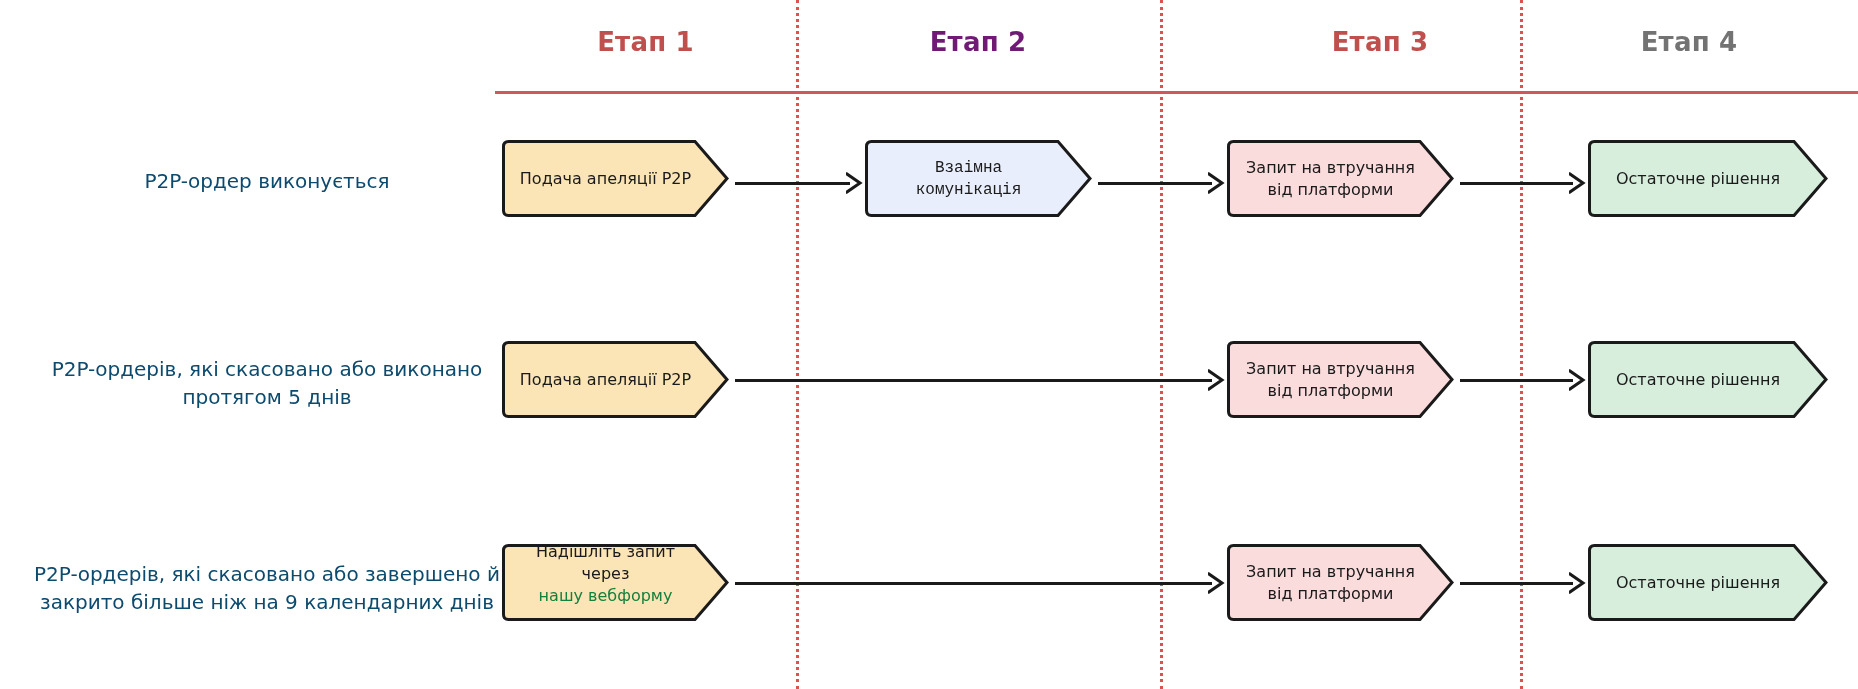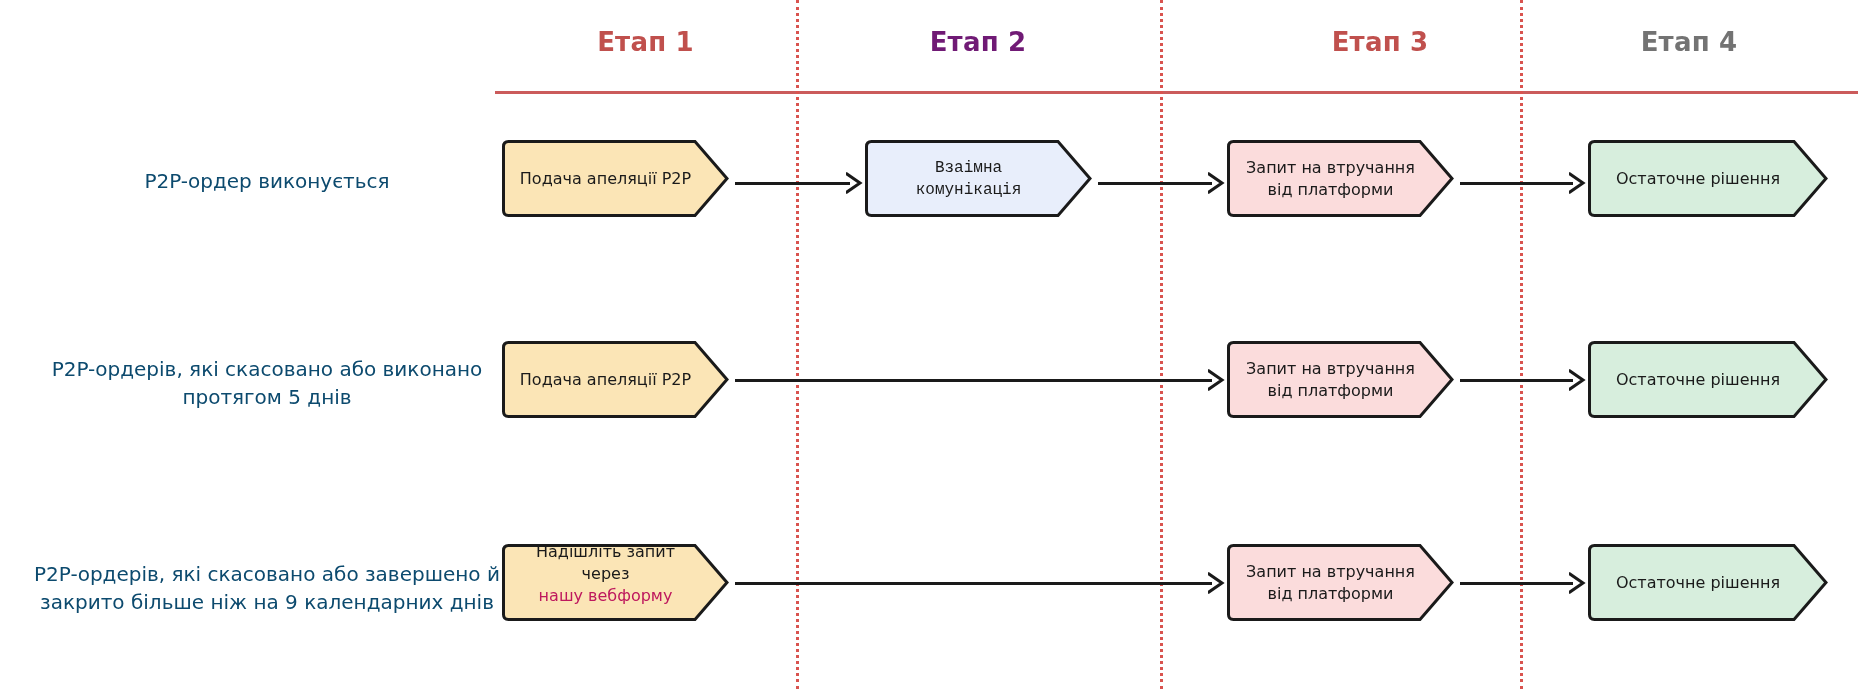--- a/index.html
+++ b/index.html
@@ -77,21 +77,21 @@
     position: absolute;
     inset: 0;
     z-index: 0;
   }
   .node .node-text {
     position: relative;
     z-index: 1;
     pointer-events: none;
   }
   .node-link {
-    color: #be185d;
+    color: #15803d;
     display: block;
     text-decoration: none;
   }
 
   
   .connector {
     position: absolute;
     height: 3px;
     background: #1a1a1a;
   }

